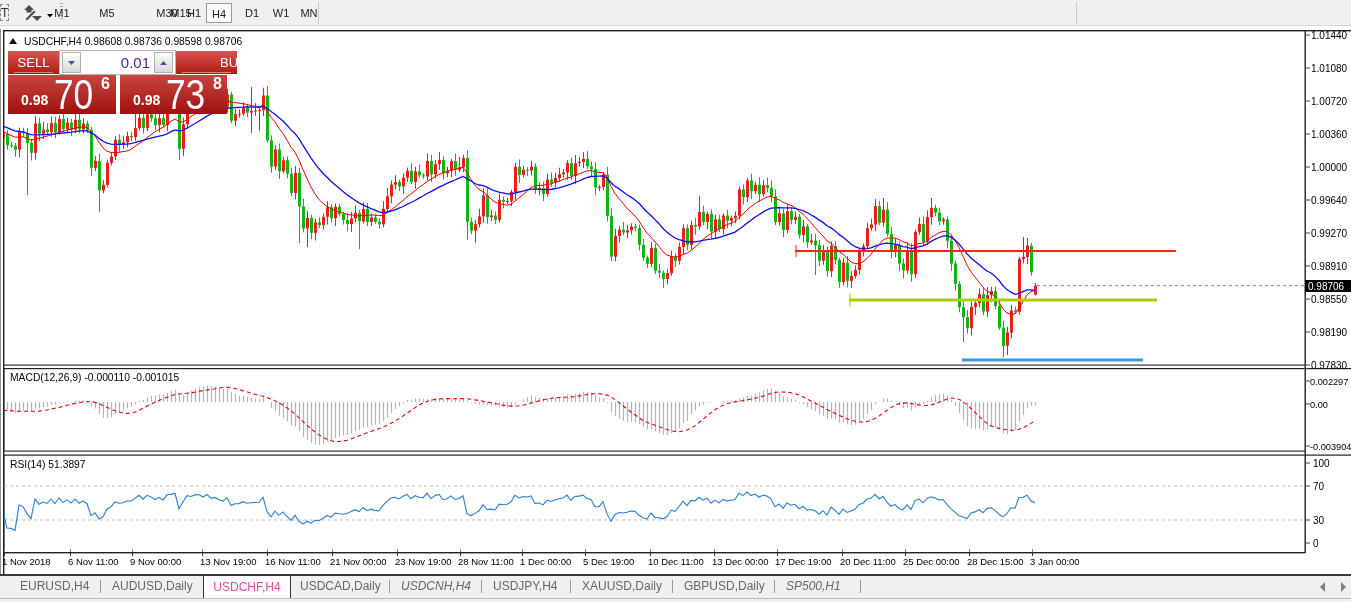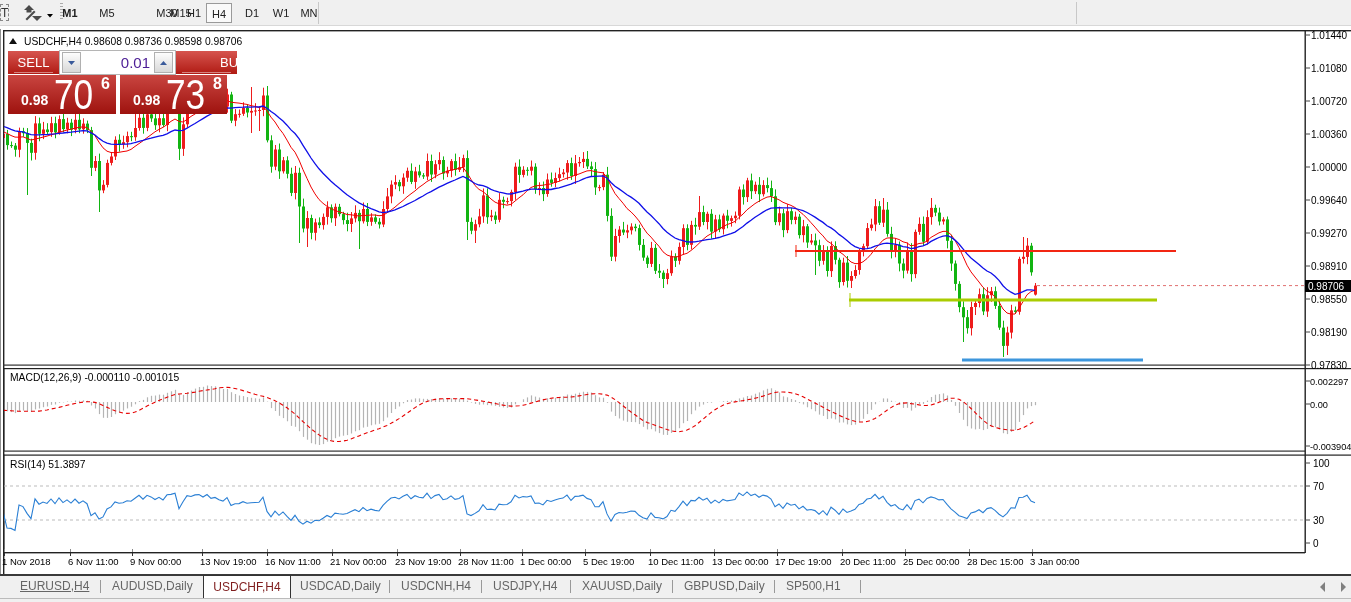--- a/index.html
+++ b/index.html
@@ -9,21 +9,21 @@
 .grip { position:absolute; top:3px; left:60px; width:4px; height:18px; background-image:repeating-linear-gradient(#aaa 0 1px, #f0f0f0 1px 3px); width:3px; }
 #svgwrap { position:absolute; left:0; top:0; }
 #panel { position:absolute; left:8px; top:50px; width:219px; height:64px; }
 .pbtn { position:absolute; background:linear-gradient(#d6544e, #b01b14); color:#fff; font-size:13px; text-align:center; }
 #bigl { position:absolute; left:0px; top:25px; width:108px; height:39px; background:linear-gradient(#c94540,#9e120e); }
 #bigr { position:absolute; left:112px; top:25px; width:107px; height:39px; background:linear-gradient(#c94540,#9e120e); }
 .big { color:#fff; white-space:nowrap; }
 #tabs { position:absolute; left:0; top:574px; width:1351px; height:24px; background:#f0f0f0; border-top:2px solid #3a3a3a; font-size:12px; color:#666; }
 .tab { position:absolute; top:0px; height:22px; line-height:21px; }
 .tabsep { position:absolute; top:4px; height:13px; width:1px; background:#999; }
-#activetab { position:absolute; left:203px; top:-1px; height:23px; width:88px; background:#fff; border:1px solid #333; border-bottom:none; color:#7f1d1d; text-align:center; line-height:22px; }
+#activetab { position:absolute; left:203px; top:-1px; height:23px; width:88px; background:#fff; border:1px solid #333; border-bottom:none; color:#ec4899; text-align:center; line-height:22px; }
 #statusbar { position:absolute; left:0; top:598px; width:1351px; height:4px; background:#f0f0f0; border-top:1px solid #bbb; }
 </style></head>
 <body>
 <div id="svgwrap"><svg width="1351" height="602" viewBox="0 0 1351 602" font-family="Liberation Sans, sans-serif">
 <style>
 .axs { font-size:9.2px; fill:#000; font-family:"Liberation Sans",sans-serif; }
 .ax { font-size:10px; fill:#000; font-family:"Liberation Sans",sans-serif; }
 .axw { font-size:10px; fill:#fff; font-family:"Liberation Sans",sans-serif; }
 .hd { font-size:10.3px; fill:#000; font-family:"Liberation Sans",sans-serif; }
 .dx { font-size:9.5px; fill:#000; font-family:"Liberation Sans",sans-serif; }
@@ -950,21 +950,21 @@
 </svg></div>
 <div id="toolbar">
   <div style="position:absolute;left:0px;top:4px;width:9px;height:17px;border:1px dashed #888;color:#333;font-size:12px;text-align:center;line-height:16px;">T</div>
   <svg style="position:absolute;left:22px;top:3px" width="32" height="20" viewBox="0 0 32 20">
     <path d="M7 2 L12 7 L9.5 7 L9.5 9.5 L4.5 9.5 L4.5 7 L2 7 Z" fill="#4a4a4a"></path>
     <path d="M3.5 16 L12 7.5 L13.5 9 L5 17.5 Z" fill="#4a4a4a"></path>
     <path d="M10 13 L20 13 L15 18 Z" fill="#4a4a4a"></path>
     <path d="M25 11 L31 11 L28 14.5 Z" fill="#000"></path>
   </svg>
   <div class="grip"></div>
-  <div class="tfb" style="left:56px;width:28px;font-weight:bold;">M1</div>
+  <div class="tfb" style="left:48px;width:28px;">M1</div>
   <div class="tfb" style="left:93px;width:28px;">M5</div>
   <div class="tfb" style="left:138px;width:32px;margin-left:27px;">M15</div>
   <div class="tfb" style="left:151px;width:32px;">M30</div>
   <div class="tfb" style="left:180px;width:28px;">H1</div>
   <div class="tfb sel" style="left:206px;width:26px;">H4</div>
   <div class="tfb" style="left:238px;width:28px;">D1</div>
   <div class="tfb" style="left:267px;width:28px;">W1</div>
   <div class="tfb" style="left:294px;width:30px;">MN</div>
   <div class="vsep" style="left:318px;"></div>
   <div class="vsep" style="left:1076px;"></div>
@@ -985,33 +985,33 @@
       <span class="big" style="position:absolute;left:46px;top:-4px;font-size:42px;display:inline-block;transform:scaleX(.84);transform-origin:0 0;">70</span>
       <span class="big" style="position:absolute;left:93px;top:0px;font-size:16px;font-weight:bold;">6</span>
     </div>
   <div id="bigr">
       <span class="big" style="position:absolute;left:13px;top:17px;font-size:14px;font-weight:bold;">0.98</span>
       <span class="big" style="position:absolute;left:46px;top:-4px;font-size:42px;display:inline-block;transform:scaleX(.84);transform-origin:0 0;">73</span>
       <span class="big" style="position:absolute;left:93px;top:0px;font-size:16px;font-weight:bold;">8</span>
     </div>
 </div>
 <div id="tabs">
-  <div class="tab" style="left:20px;text-decoration:underline;">EURUSD,H4</div>
+  <div class="tab" style="left:20px;">EURUSD,H4</div>
   <div class="tabsep" style="left:100px;"></div>
   <div class="tab" style="left:112px;">AUDUSD,Daily</div>
   <div id="activetab">USDCHF,H4</div>
   <div class="tab" style="left:300px;text-align:center;">USDCAD,Daily</div>
   <div class="tabsep" style="left:389px;"></div>
-  <div class="tab" style="left:401px;">USDCNH,H4</div>
+  <div class="tab" style="left:401px;font-style:italic;">USDCNH,H4</div>
   <div class="tabsep" style="left:481px;"></div>
   <div class="tab" style="left:493px;">USDJPY,H4</div>
   <div class="tabsep" style="left:570px;"></div>
   <div class="tab" style="left:582px;">XAUUSD,Daily</div>
   <div class="tabsep" style="left:672px;"></div>
   <div class="tab" style="left:684px;">GBPUSD,Daily</div>
   <div class="tabsep" style="left:774px;"></div>
-  <div class="tab" style="left:786px;">SP500,H1</div>
+  <div class="tab" style="left:786px;font-style:italic;">SP500,H1</div>
   <div class="tabsep" style="left:860px;"></div>
   <svg style="position:absolute;left:1318px;top:6px" width="30" height="10">
       <path d="M7 0 L7 10 L2 5 Z" fill="#808080"></path>
       <path d="M23 0 L23 10 L28 5 Z" fill="#808080"></path>
     </svg>
 </div>
 <div id="statusbar"></div>
 </body></html>

